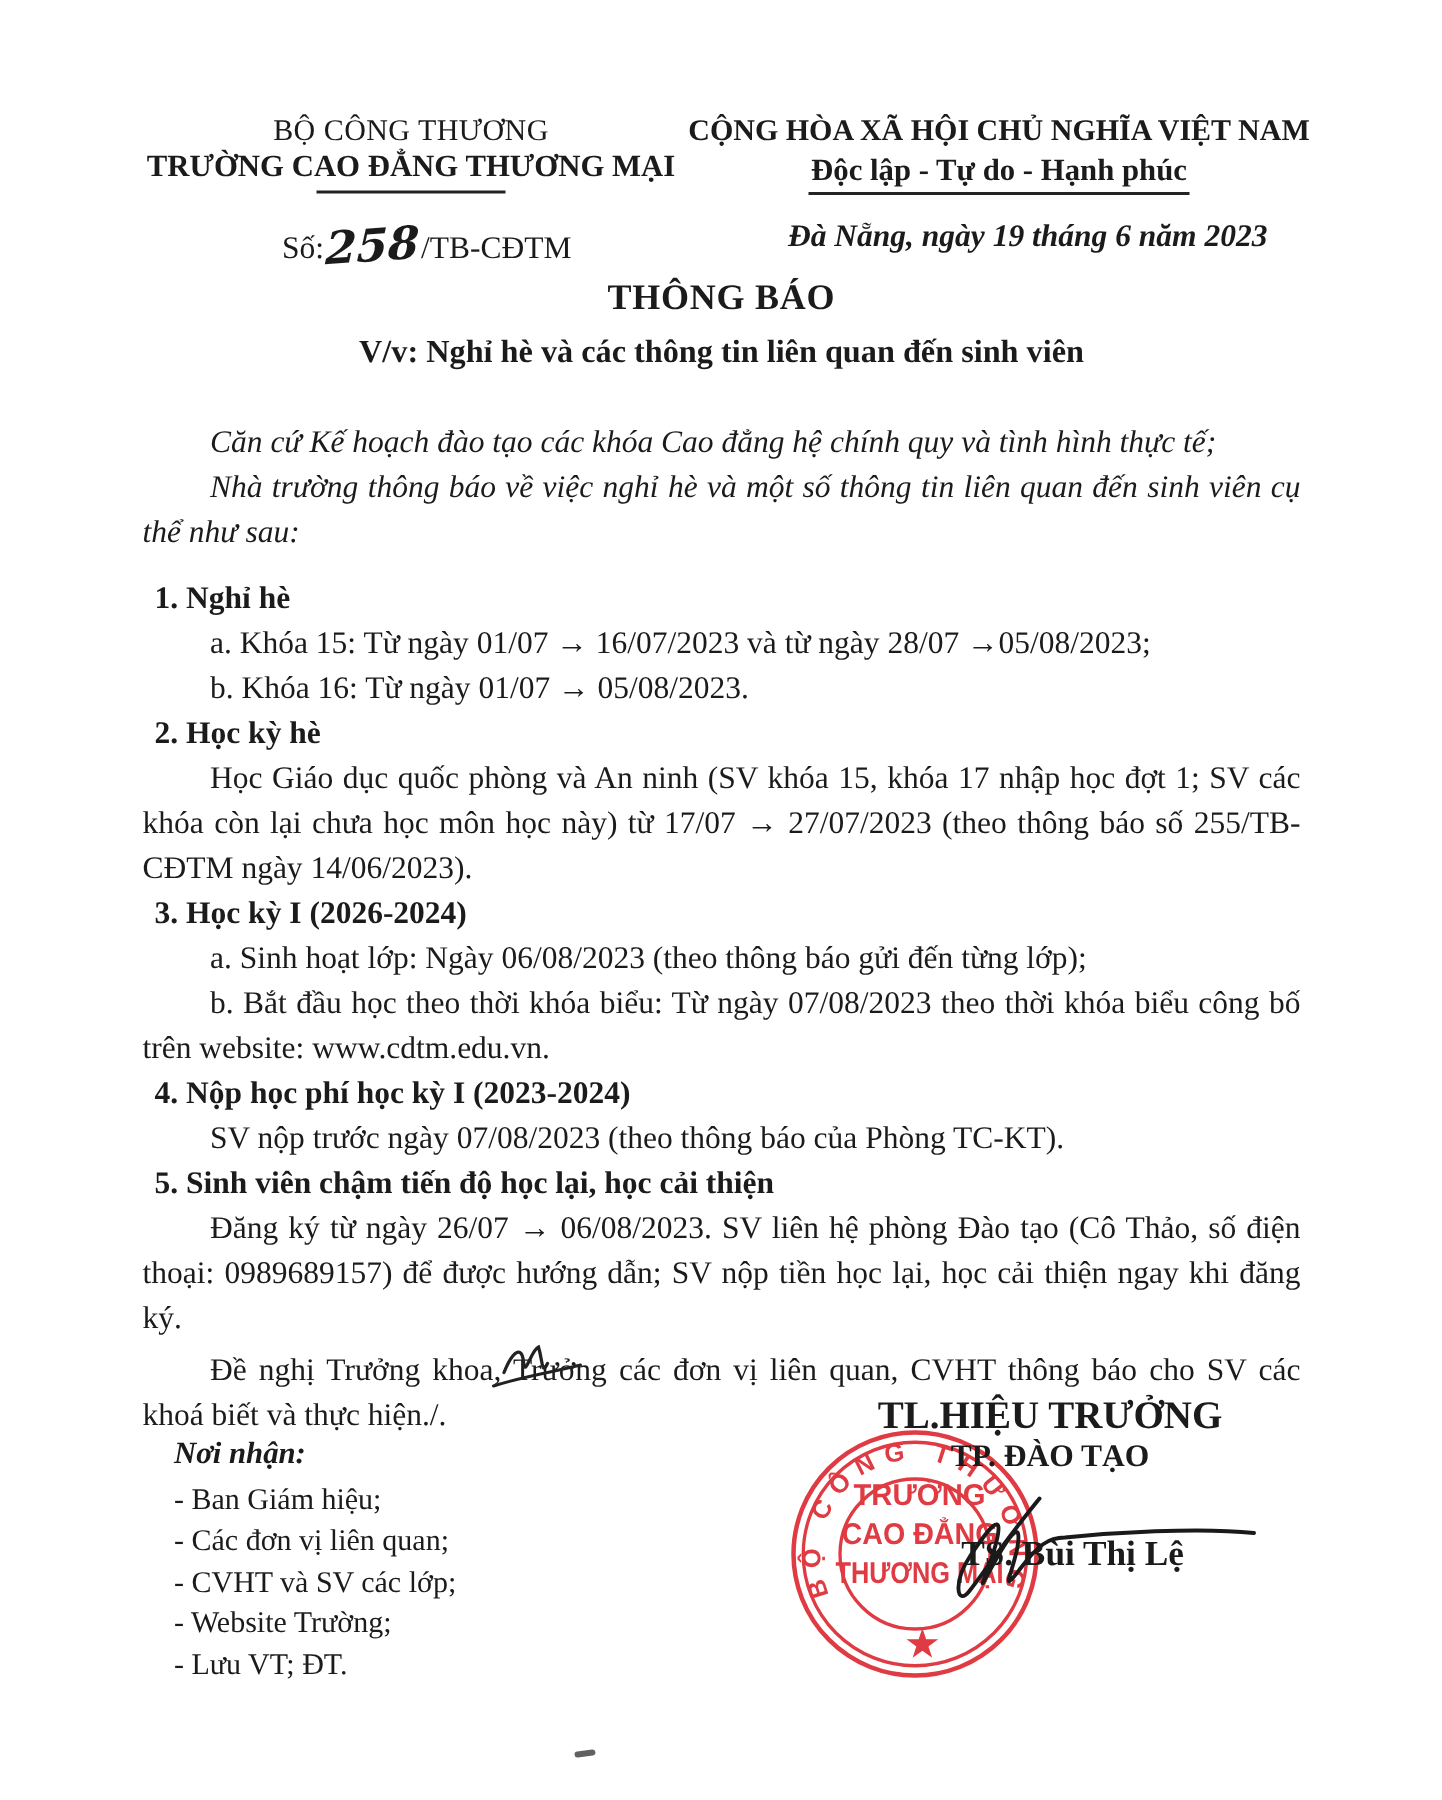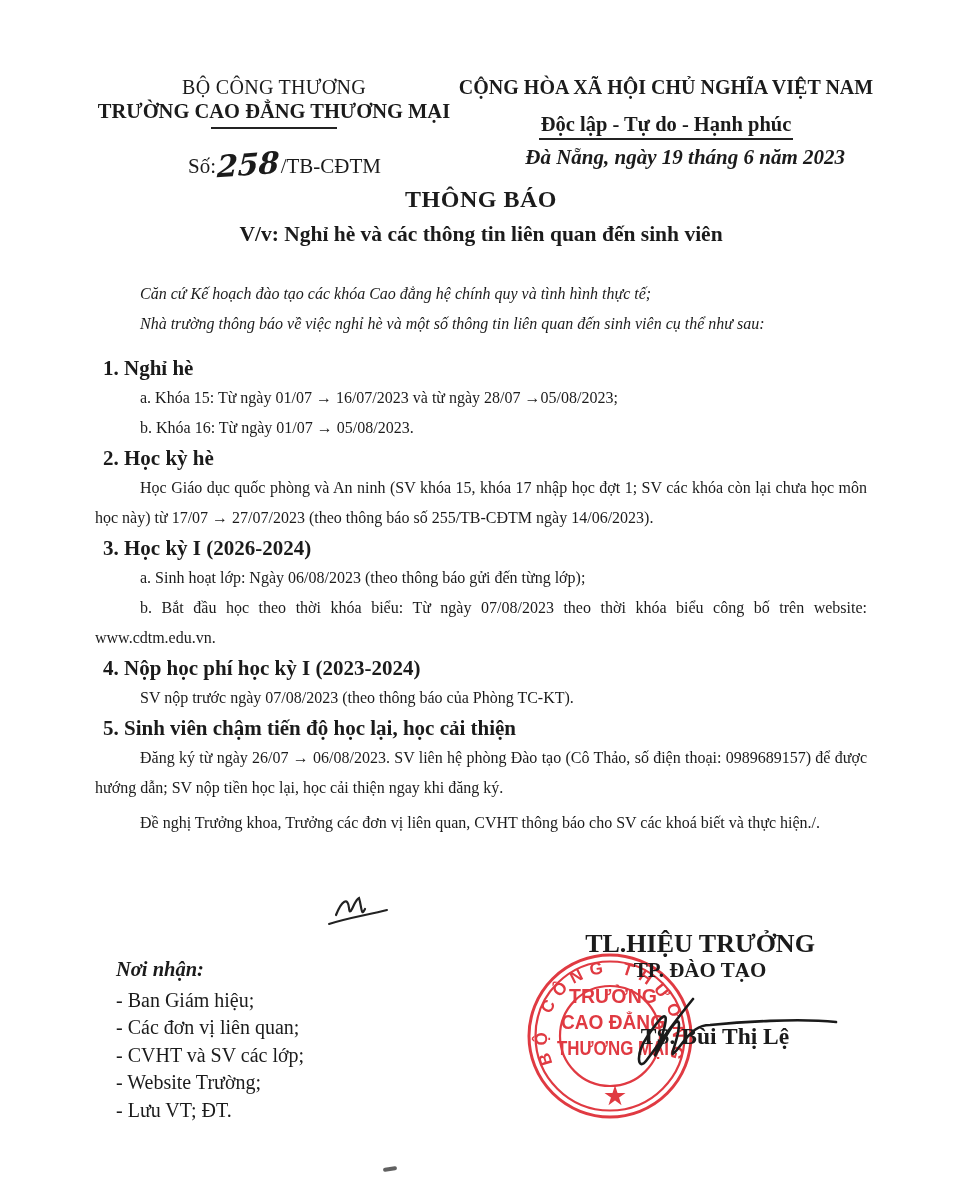--- a/index.html
+++ b/index.html
@@ -11,34 +11,34 @@
     color:#1b1b1b;
     border-radius:22px;
   }
   
   .hdr-left  { position:absolute; top:76px;  left:88px;  width:372px; text-align:center; }
   .hdr-right { position:absolute; top:76px;  left:446px; width:440px; text-align:center; }
   .hdr-left .l1  { font-size:20px; letter-spacing:.3px; }
   .hdr-left .l2  { font-size:20.5px; font-weight:bold; margin-top:1px; }
   .hdr-left .rule { width:126px; height:2px; background:#232323; margin:4px auto 0; }
   .hdr-right .l1 { font-size:20px; font-weight:bold; }
-  .hdr-right .l2 { display:inline-block; font-size:20.5px; font-weight:bold; margin-top:14px;
+  .hdr-right .l2 { display:inline-block; font-size:20.5px; font-weight:bold; margin-top:4px;
                    border-bottom:2px solid #232323; padding:0 2px 2px; }
   .row2 { position:absolute; top:139px; left:0; width:961px; height:40px; }
   .doc-no { position:absolute; left:188px; top:6px; font-size:21px; }
   .doc-no .hand { font-family:"DejaVu Serif",serif; font-style:italic; font-weight:600;
                   font-size:30px; display:inline-block; transform:rotate(-4deg) skewX(-6deg);
                   margin:0 1px; position:relative; top:2px; }
   .dateline { position:absolute; right:116px; top:6px; font-size:21px;
               font-style:italic; font-weight:600; }
   
   .content { position:absolute; top:184px; left:95px; width:772px; }
   .title   { text-align:center; font-size:24px; font-weight:bold; line-height:30px; letter-spacing:.5px; }
   .subject { text-align:center; font-size:21.5px; font-weight:bold; line-height:30px; margin-top:5px; }
-  .para { font-size:16px; line-height:30px; text-align:justify; text-indent:45px; }
+  .para { font-size:21px; line-height:30px; text-align:justify; text-indent:45px; }
   .italic { font-style:italic; }
   .first-gap { margin-top:30px; }
   .h { font-size:21px; line-height:30px; font-weight:bold; padding-left:8px; }
   .h.gap { margin-top:14px; }
   .closing { margin-top:5px; }
   
   .recipients { position:absolute; left:116px; top:956px; font-size:20px; line-height:27.5px; }
   .recipients .lbl { font-size:20.5px; font-weight:bold; font-style:italic; margin-bottom:3px; }
   .sign-head { position:absolute; left:570px; top:930px; width:260px; text-align:center; z-index:3; }
   .sign-head .s1 { font-size:26px; font-weight:bold; line-height:27px; }

